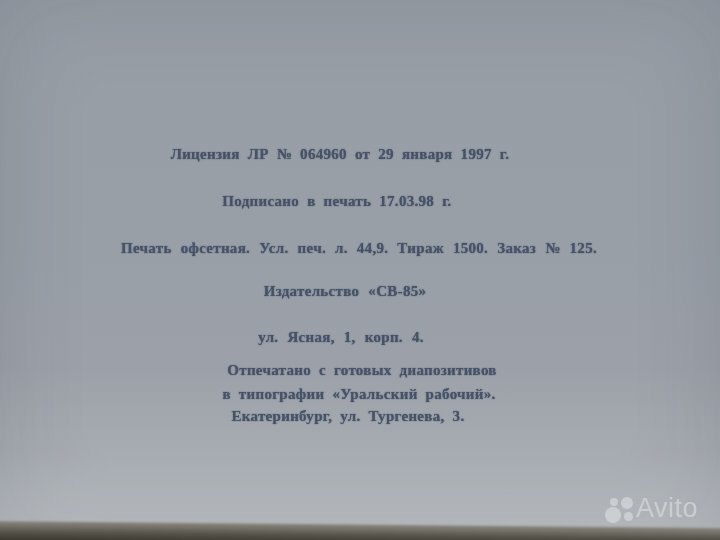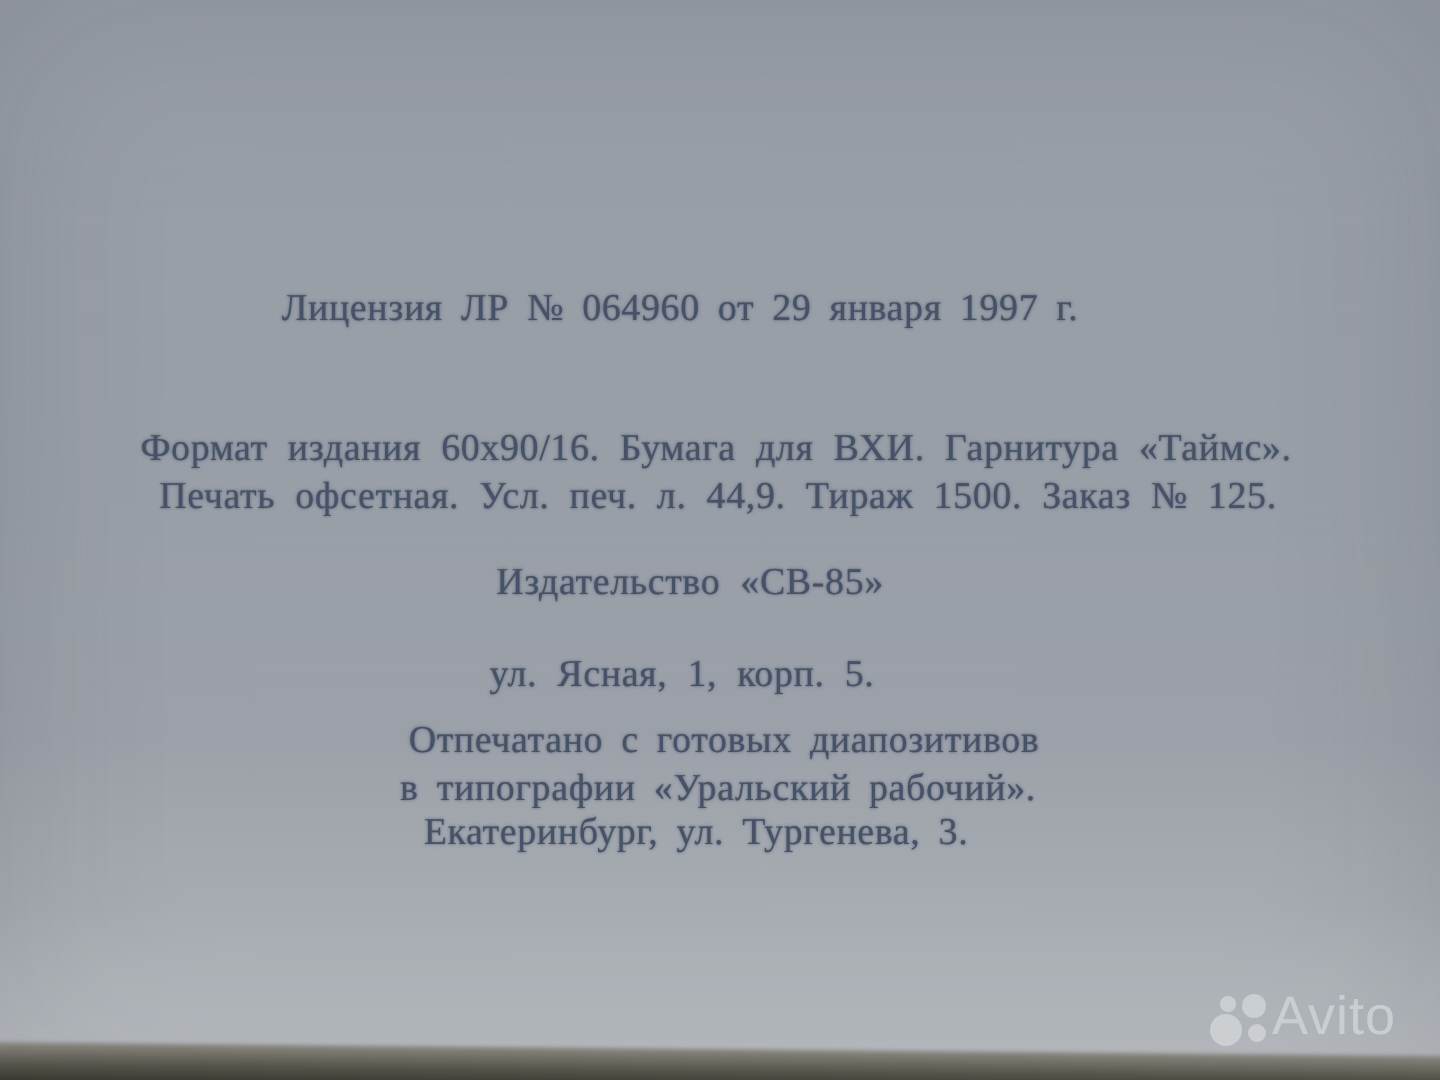--- a/index.html
+++ b/index.html
@@ -14,25 +14,26 @@
       #989ea6 0%, #999fa7 45%, #9ca1a9 68%,
       #a7acb2 84%, #b3b8bd 93%, #b9bdc1 97%);
     box-shadow: inset 0 0 90px rgba(40,45,55,0.14);
   }
 
   
   .line {
     position: absolute; left: 50%;
     white-space: nowrap;
     color: #3f4c62;
-    font-size: 19px; line-height: 19px;
+    font-size: 15px; line-height: 19px;
     letter-spacing: 0.3px; word-spacing: 4px;
     opacity: 0.92;
     text-shadow: 0 0 1.1px rgba(63,76,98,0.85), 0 0 2.5px rgba(63,76,98,0.25);
     filter: blur(0.25px);
+    font-weight: bold;
   }
   .l1  { top: 145px; transform: translateX(calc(-50% - 20px)); }
   .l2  { top: 192px; transform: translateX(calc(-50% - 23px)); }
   .l3  { top: 215px; transform: translateX(calc(-50% - 2px));  word-spacing: 5px; }
   .l4  { top: 239px; transform: translateX(calc(-50% - 1px));  word-spacing: 5px; }
   .l5  { top: 282px; transform: translateX(calc(-50% - 15px)); word-spacing: 5px; }
   .l6  { top: 305px; transform: translateX(calc(-50% - 17px)); word-spacing: 5px; }
   .l7  { top: 328px; transform: translateX(calc(-50% - 19px)); word-spacing: 5px; }
   .l8  { top: 361px; transform: translateX(calc(-50% + 2px)); }
   .l9  { top: 385px; transform: translateX(calc(-50% - 1px)); }
@@ -65,25 +66,25 @@
     letter-spacing: 0.5px;
   }
 </style>
 </head>
 <body>
 
 <div class="photo">
 
   <div class="line l1">Лицензия ЛР № 064960 от 29 января 1997 г.</div>
 
-  <div class="line l3">Формат издания 60х90/16. Бумага для ВХИ. Гарнитура «Таймс».</div>
+  <div class="line l2">Подписано в печать 17.03.98 г.</div>
   <div class="line l4">Печать офсетная. Усл. печ. л. 44,9. Тираж 1500. Заказ № 125.</div>
 
   <div class="line l5">Издательство «СВ-85»</div>
-  <div class="line l7">ул. Ясная, 1, корп. 5.</div>
+  <div class="line l7">ул. Ясная, 1, корп. 4.</div>
 
   <div class="line l9">в типографии «Уральский рабочий».</div>
   <div class="line l8">Отпечатано с готовых диапозитивов</div>
   <div class="line l10">Екатеринбург, ул. Тургенева, 3.</div>
 
   <div class="page-edge-shadow"></div>
 
   <div class="watermark">
     <span class="wm-logo">
       <i class="wm-c1"></i>

